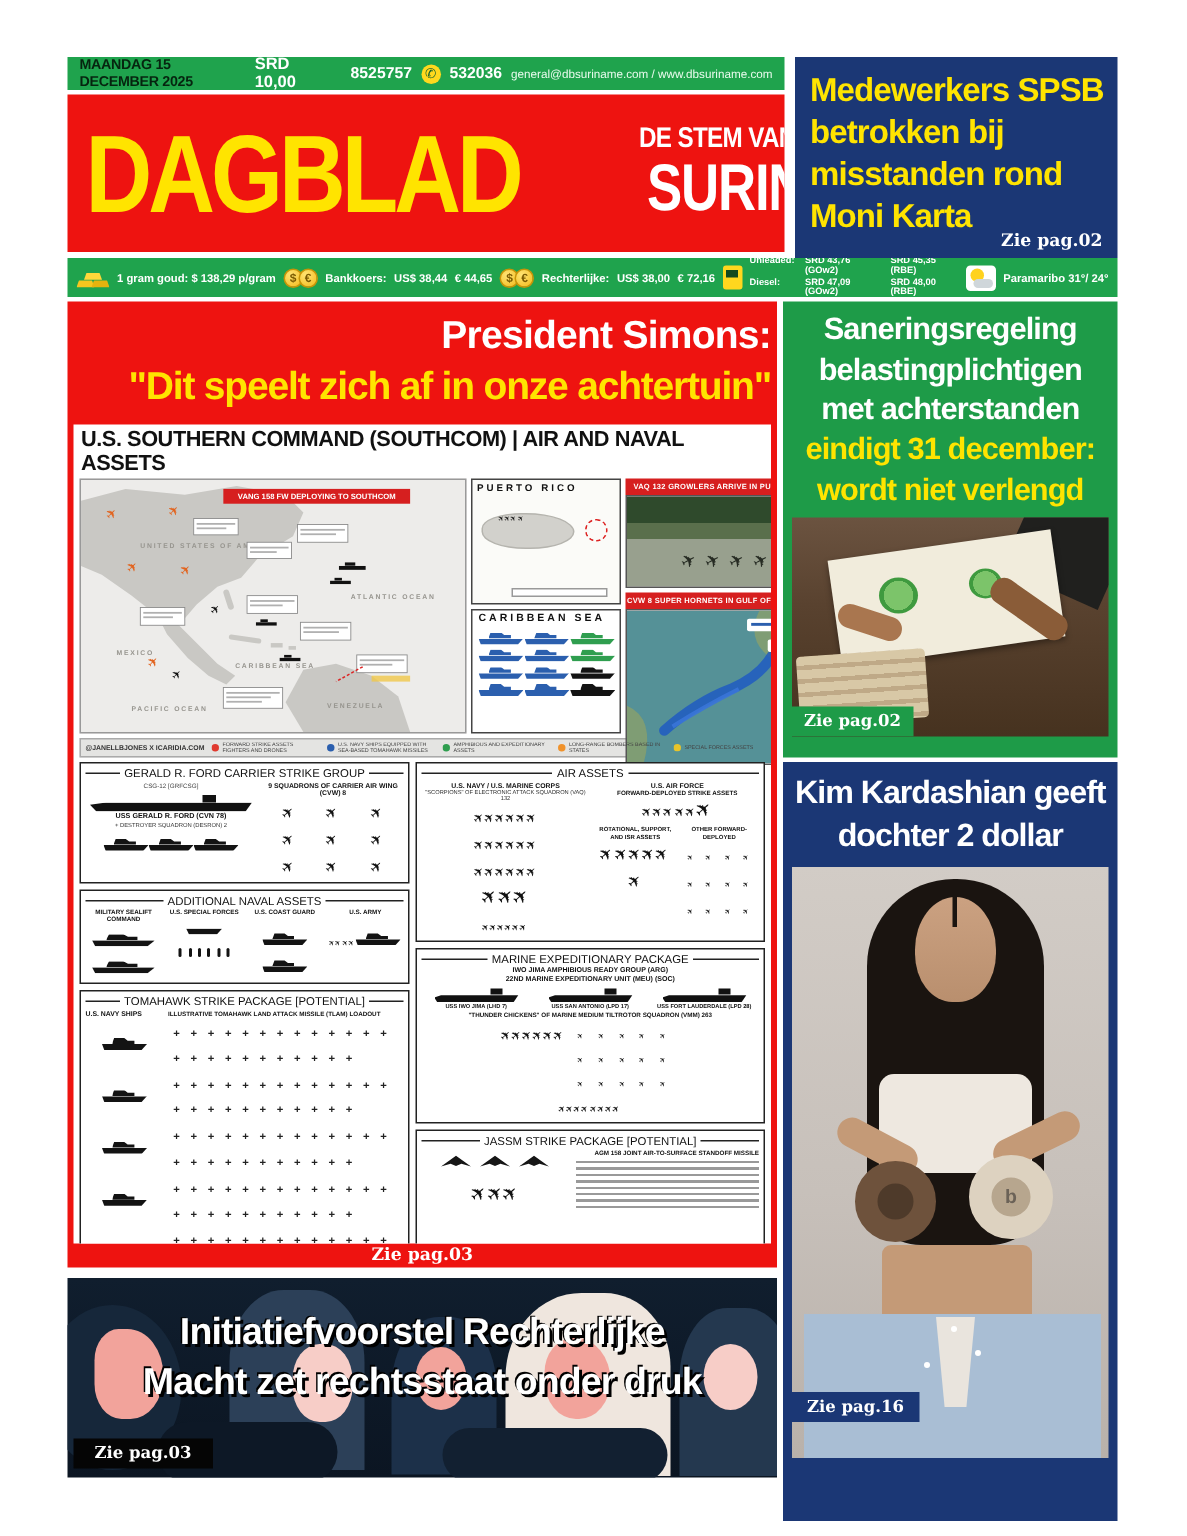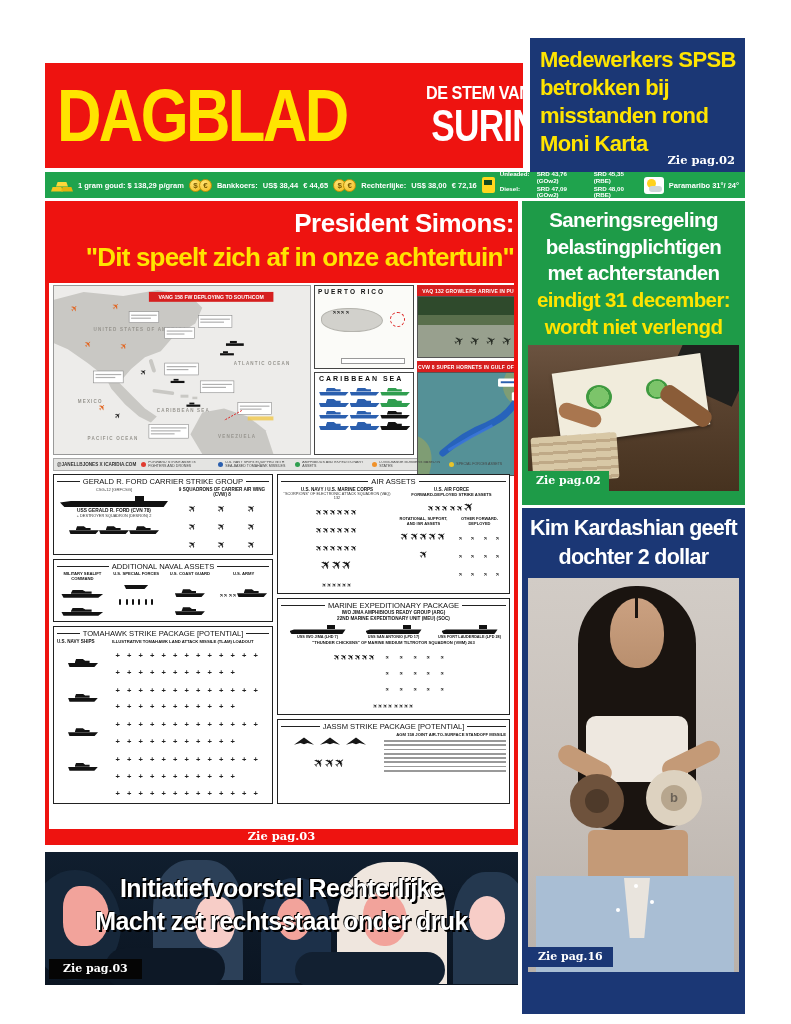--- a/index.html
+++ b/index.html
@@ -174,33 +174,41 @@
 .kp-part{left:107px;top:14px;width:3px;height:26px;background:#1a1410}
 .kp-torso{left:58px;top:138px;width:102px;height:66px;background:#eee8e0;border-radius:10px 10px 0 0}
 .kp-armL{left:28px;top:176px;width:58px;height:20px;background:#c49a77;border-radius:10px;transform:rotate(28deg)}
 .kp-armR{left:132px;top:172px;width:62px;height:20px;background:#c49a77;border-radius:10px;transform:rotate(-26deg)}
 .kp-hpL{left:42px;top:196px;width:54px;height:54px;border:15px solid #6e523c;border-radius:50%;background:#4e3a2a}
 .kp-hpR{left:118px;top:192px;width:56px;height:56px;border:15px solid #ddd2c0;border-radius:50%;background:#b7a68e;color:#6b6257;font-weight:bold;font-size:13px;line-height:26px;text-align:center}
 .kp-waist{left:60px;top:252px;width:100px;height:52px;background:#c49a77;border-radius:6px}
 .kp-jeans{left:8px;top:298px;width:198px;height:96px;background:#a9bed4}
 .kp-fly{left:96px;top:300px;width:26px;height:60px;background:#e9e4dd;clip-path:polygon(0 0,100% 0,78% 100%,22% 100%)}
 .kp-btn{width:4px;height:4px;border-radius:50%;background:#fff}
-.chip-navy{position:absolute;left:0;bottom:5px;background:#1b3775;color:#fff;font-size:11px;padding:3px 10px 4px}
+.chip-navy{position:absolute;left:0;bottom:24px;background:#1b3775;color:#fff;font-size:11px;padding:3px 10px 4px}
 
 
 .t-recht{left:45px;top:852px;width:473px;height:133px;background:linear-gradient(180deg,#101e2e,#0b1522);overflow:hidden}
 .rb{position:absolute;border-radius:50%}
 .recht-head{position:relative;z-index:3;text-align:center;padding-top:20px;color:#fff;font-size:25px;font-weight:bold;line-height:1.3;letter-spacing:-0.6px;text-shadow:2px 2px 0 #000,-1px -1px 0 #000;white-space:nowrap}
 .chip-black{position:absolute;z-index:4;left:4px;bottom:6px;background:#050505;color:#fff;font-size:11px;padding:3px 14px 4px}
 </style>
 </head>
 <body>
 
 <div class="page">
 
+  <div class="abs topbar">
+    <span class="tb-date">MAANDAG 15 DECEMBER 2025</span>
+    <span class="tb-price">SRD 10,00</span>
+    <span class="tb-phone">8525757</span>
+    <span class="tb-callicon">✆</span>
+    <span class="tb-phone" style="margin-left:0">532036</span>
+    <span class="tb-mail">general@dbsuriname.com / www.dbsuriname.com</span>
+  </div>
 
   <div class="abs t-spsb">
     <div class="spsb-line">Medewerkers SPSB</div>
     <div class="spsb-line">betrokken bij</div>
     <div class="spsb-line">misstanden rond</div>
     <div class="spsb-line">Moni Karta</div>
     <div class="spsb-ref serif">Zie pag.02</div>
   </div>
 
   <div class="abs masthead">
@@ -245,20 +253,21 @@
     <span class="ib-txt">Paramaribo 31°/ 24°</span>
   </div>
 
   <div class="abs main-story">
     <div class="ms-head">
       <div class="ms-kicker">President Simons:</div>
       <div class="ms-quote">"Dit speelt zich af in onze achtertuin"</div>
     </div>
 
     <div class="ig">
+      <div class="ig-title">U.S. SOUTHERN COMMAND (SOUTHCOM) | AIR AND NAVAL ASSETS</div>
 
       <div class="ig-map-row">
 
         <svg class="ig-map" viewBox="0 0 259 170">
           <path d="M0 14 L30 6 L70 10 L105 4 L138 10 L150 22 L143 38 L120 52 L108 66 L92 72 L78 84 L66 98 L52 92 L34 78 L14 64 L0 58 Z" fill="#c9c8c4"></path>
           <path d="M52 92 L66 98 L80 112 L92 124 L104 132 L98 138 L86 132 L72 120 L58 104 Z" fill="#c9c8c4"></path>
           <path d="M150 128 L172 124 L196 132 L214 146 L222 170 L150 170 L138 150 Z" fill="#c9c8c4"></path>
           <rect x="100" y="104" width="22" height="3.5" rx="1.5" fill="#c9c8c4" transform="rotate(8 100 104)"></rect>
           <rect x="128" y="110" width="8" height="3" fill="#c9c8c4"></rect>
             <rect x="140" y="112" width="5" height="2.5" fill="#c9c8c4"></rect>

